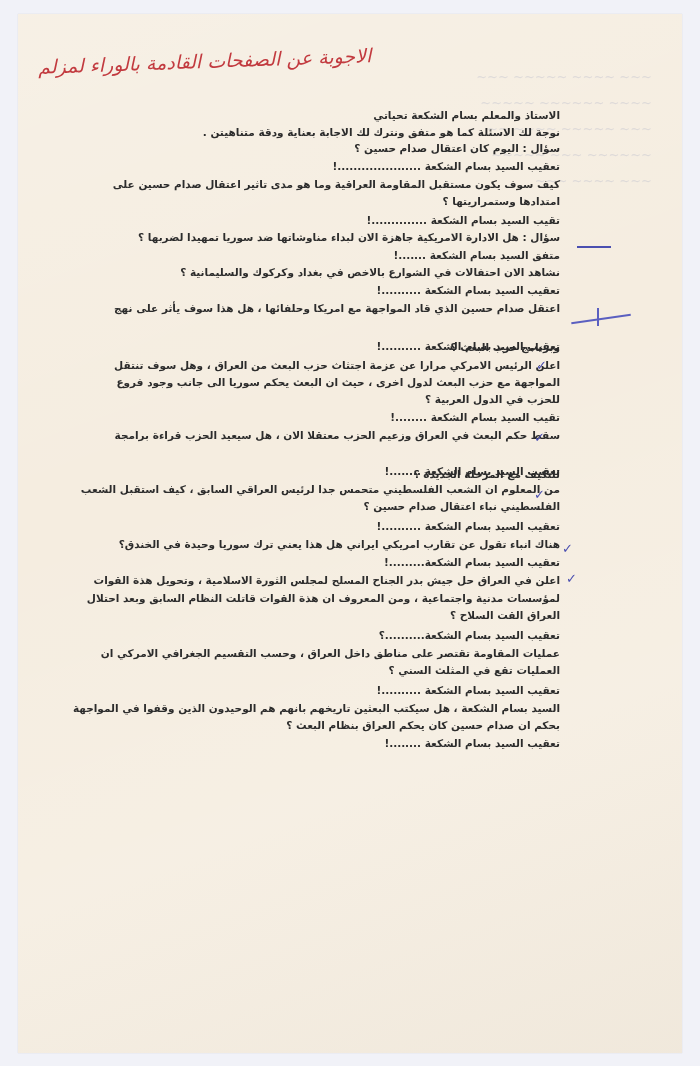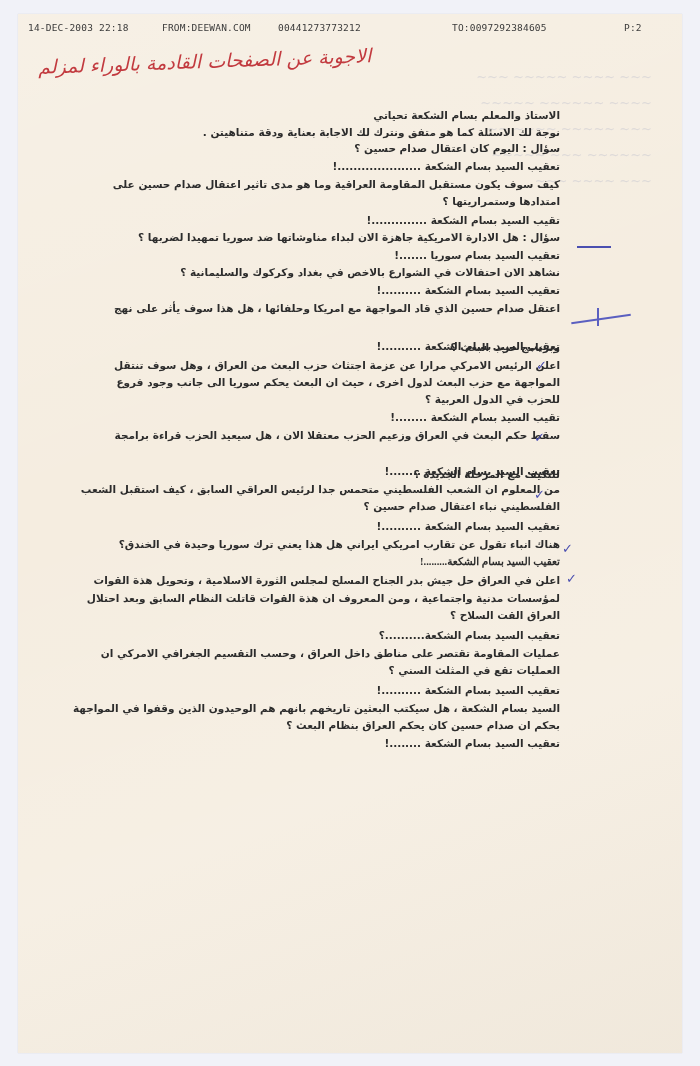--- a/index.html
+++ b/index.html
@@ -66,61 +66,54 @@
       line-height: 13px;
     }
     .mark-dash { width: 34px; height: 1.5px; background: #4a4fb0; }
     .mark-cross-h { width: 60px; height: 1.5px; background: #5a5fc0; transform: rotate(-8deg); }
     .mark-cross-v { width: 1.5px; height: 18px; background: #5a5fc0; }
   </style>
 </head>
 <body>
 
 <div class="page">
-  <div class="fax-header">
-    <span style="left:0">14-DEC-2003 22:18</span>
-    <span style="left:134px">FROM:DEEWAN.COM</span>
-    <span style="left:250px">00441273773212</span>
-    <span style="left:424px">TO:0097292384605</span>
-    <span style="left:596px">P:2</span>
-  </div>
 
   <div class="handwritten">الاجوبة عن الصفحات القادمة بالوراء لمزلم</div>
 
   <div class="ghost">
     ~~~ ~~~~ ~~~~~ ~~~<br>~~~~ ~~~~~~ ~~~~~<br>~~~ ~~~~~ ~~~~ ~~<br>~~~~~~ ~~~ ~~~~~<br>~~~ ~~~~ ~~~
   </div>
 
   <div class="body-text" id="body-text">
       <div class="line" style="top: 0px; right: 0px;">الاستاذ والمعلم  بسام الشكعة تحياتي</div>
       <div class="line" style="top: 17px; right: 0px;">نوجة لك الاسئلة كما  هو متفق  ونترك لك الاجابة بعناية  ودقة متناهيتن .</div>
       <div class="line" style="top: 33px; right: 0px; text-align: right;">سؤال  :  اليوم كان اعتقال صدام حسين  ؟</div>
       <div class="line" style="top: 51px; right: 0px;">تعقيب السيد بسام الشكعة .....................!</div>
       <div class="line" style="top: 69px; right: 0px;">كيف سوف يكون مستقبل المقاومة العراقية  وما هو مدى  تاثير اعتقال صدام حسين على</div>
       <div class="line" style="top: 86px; right: 0px;">امتدادها وستمراريتها  ؟</div>
       <div class="line" style="top: 105px; right: 0px;">تقيب السيد بسام الشكعة ..............!</div>
       <div class="line" style="top: 122px; right: 0px;">سؤال  :  هل الادارة الامريكية جاهزة الان لبداء مناوشاتها ضد سوريا تمهيدا  لضربها ؟</div>
-      <div class="line" style="top: 140px; right: 0px;">تعقيب السيد بسام سوريا .......!</div>
+      <div class="line" style="top: 140px; right: 0px;">متفق السيد بسام الشكعة .......!</div>
       <div class="line" style="top: 157px; right: 0px;">نشاهد الان احتفالات في  الشوارع  بالاخص في بغداد وكركوك والسليمانية   ؟</div>
       <div class="line" style="top: 175px; right: 0px;">تعقيب السيد بسام الشكعة ..........!</div>
       <div class="line" style="top: 193px; right: 0px;">اعتقل صدام حسين الذي قاد المواجهة مع امريكا وحلفائها ، هل هذا سوف يأثر على نهج</div>
       <div class="line" style="top: 210px; right: 0px; margin-top: 22px;">وبرنامج حزب البعث ؟</div>
       <div class="line" style="top: 231px; right: 0px;">تعقيب السيد بسام الشكعة ..........!</div>
       <div class="line" style="top: 250px; right: 0px; text-align: center;">اعلن الرئيس الامركي مرارا  عن عزمة اجتثاث حزب البعث   من العراق ، وهل سوف تنتقل</div>
       <div class="line" style="top: 267px; right: 0px;">المواجهة مع حزب البعث لدول اخرى  ، حيث ان البعث يحكم سوريا الى جانب وجود فروع</div>
       <div class="line" style="top: 284px; right: 0px;">للحزب في الدول العربية ؟</div>
       <div class="line" style="top: 302px; right: 0px;">تقيب السيد بسام الشكعة ........!</div>
       <div class="line" style="top: 320px; right: 0px;">سقط حكم البعث في العراق وزعيم الحزب معتقلا الان  ،  هل سيعيد الحزب  قراءة برامجة</div>
       <div class="line" style="top: 337px; right: 0px; margin-top: 22px;">للتكيف مع المرحلة الجديدة ؟</div>
       <div class="line" style="top: 356px; right: 0px;">تعقيب السيد بسام الشكعة ........!</div>
       <div class="line" style="top: 374px; right: 0px;">من المعلوم ان الشعب الفلسطيني متحمس جدا لرئيس العراقي السابق  ، كيف استقبل الشعب</div>
       <div class="line" style="top: 391px; right: 0px;">الفلسطيني نباء  اعتقال صدام حسين ؟</div>
       <div class="line" style="top: 411px; right: 0px;">تعقيب السيد بسام الشكعة ..........!</div>
       <div class="line" style="top: 429px; right: 0px; text-align: center;">هناك انباء تقول عن تقارب امريكي ايراني    هل هذا  يعني ترك سوريا  وحيدة في الخندق؟</div>
-      <div class="line" style="top: 447px; right: 0px; font-family: Liberation Serif, serif;">تعقيب السيد بسام الشكعة.........!</div>
+      <div class="line" style="top: 447px; right: 0px;">تعقيب السيد بسام الشكعة.........!</div>
       <div class="line" style="top: 465px; right: 0px;">اعلن في العراق حل جيش بدر الجناح المسلح لمجلس الثورة الاسلامية  ، وتحويل هذة القوات</div>
       <div class="line" style="top: 483px; right: 0px;">لمؤسسات مدنية واجتماعية ، ومن المعروف ان هذة القوات قاتلت  النظام السابق  وبعد احتلال</div>
       <div class="line" style="top: 500px; right: 0px;">العراق القت السلاح ؟</div>
       <div class="line" style="top: 520px; right: 0px;">تعقيب السيد بسام الشكعة..........؟</div>
       <div class="line" style="top: 538px; right: 0px;">عمليات المقاومة تقتصر  على مناطق  داخل العراق ، وحسب التقسيم الجغرافي الامركي  ان</div>
       <div class="line" style="top: 555px; right: 0px;">العمليات  تقع في المثلث السني ؟</div>
       <div class="line" style="top: 575px; right: 0px;">تعقيب السيد بسام الشكعة ..........!</div>
       <div class="line" style="top: 593px; right: 0px;">السيد بسام الشكعة  ، هل سيكتب البعثين تاريخهم بانهم هم الوحيدون الذين وقفوا في المواجهة</div>
       <div class="line" style="top: 610px; right: 0px;">بحكم ان صدام حسين كان يحكم العراق  بنظام البعث ؟</div>
       <div class="line" style="top: 628px; right: 0px;">تعقيب السيد بسام الشكعة  ........!</div>

